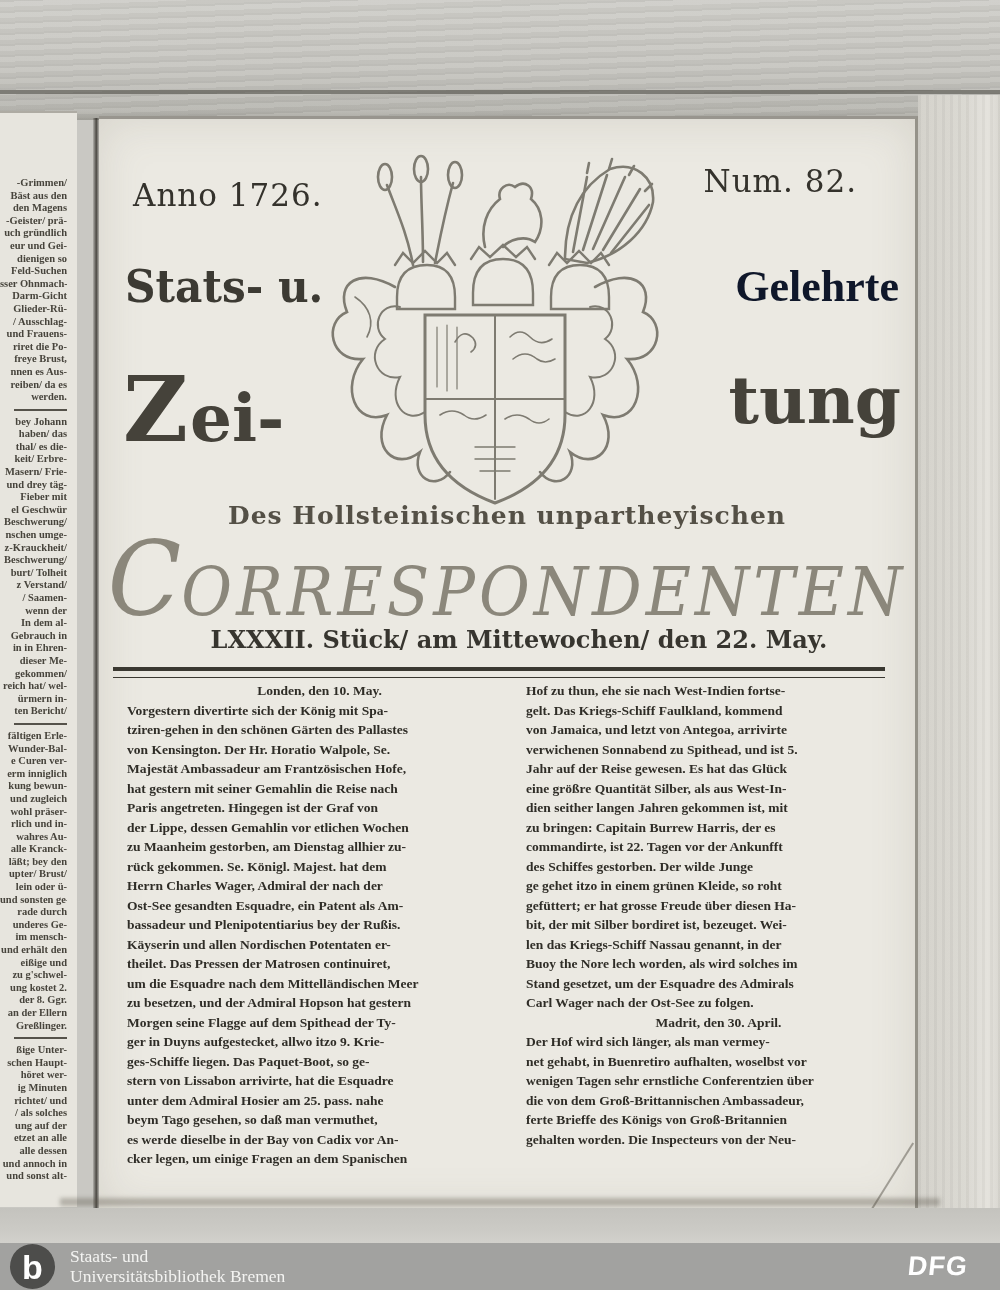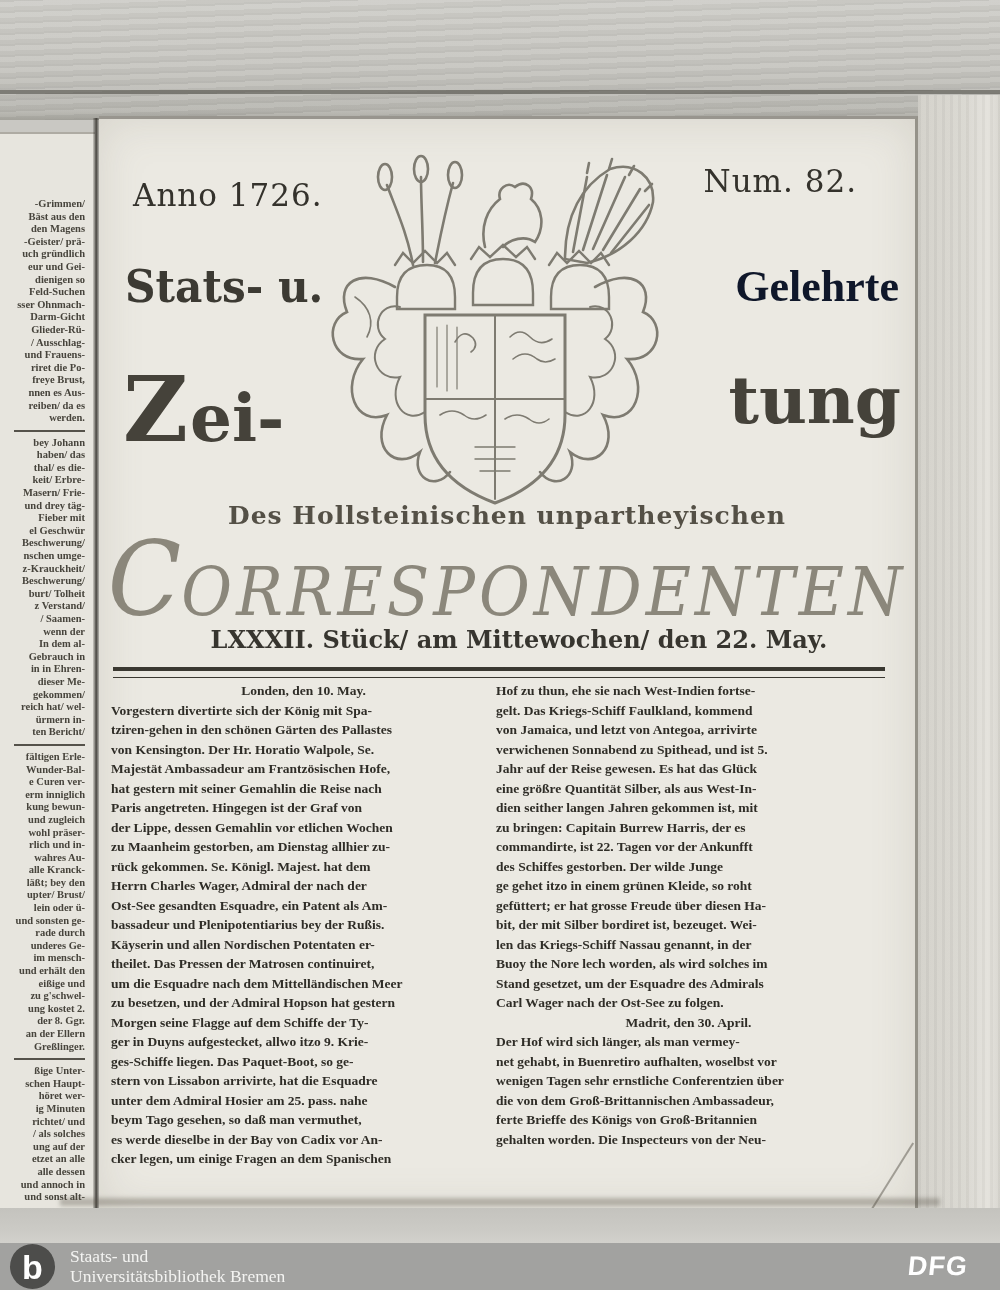--- a/index.html
+++ b/index.html
@@ -8,21 +8,21 @@
   .scan{position:relative;width:1000px;height:1290px;background:#c9c8c3;overflow:hidden;}
 
   
   .top-band{position:absolute;left:0;top:0;width:1000px;height:120px;
     background:
       repeating-linear-gradient(178deg, rgba(0,0,0,0.05) 0 2px, rgba(255,255,255,0.05) 2px 7px, rgba(0,0,0,0.03) 7px 11px),
       linear-gradient(180deg,#cfcec9 0%,#c7c6c1 55%,#b9b8b2 92%,#a8a7a0 100%);}
   .top-band-line{position:absolute;left:0;top:90px;width:1000px;height:4px;background:rgba(70,68,60,0.55);filter:blur(0.4px);}
 
   
-  .left-strip{position:absolute;left:0;top:132px;width:95px;height:1094px;background:#e7e5de;
+  .left-strip{position:absolute;left:0;top:111px;width:77px;height:1094px;background:#e7e5de;
     border-top:2px solid rgba(90,86,76,0.4);overflow:hidden;}
   .frag-block{padding:64px 10px 0 0;text-align:right;color:#47443c;
     font-family:"Liberation Serif",serif;font-weight:bold;font-size:10.5px;line-height:12.6px;}
   .frag-block .line{white-space:nowrap;overflow:hidden;}
   .frag-rule{height:2px;background:#55524a;margin:5px 0 5px 14px;}
 
   .gutter{position:absolute;left:93px;top:118px;width:6px;height:1094px;
     background:linear-gradient(90deg,rgba(40,38,32,0.15),rgba(45,42,36,0.8) 55%,rgba(45,42,36,0.15));}
 
   
@@ -56,21 +56,21 @@
     font-family:"DejaVu Serif",serif;font-weight:bold;font-size:25px;color:#545046;letter-spacing:1px;}
   .script-title{position:absolute;left:0;top:404px;width:100%;text-align:center;
     font-family:"DejaVu Serif",serif;font-style:italic;font-size:62px;color:#8b877b;
     letter-spacing:4px;transform:scaleY(1.08);}
   .script-title::first-letter{font-size:1.55em;letter-spacing:0;}
   .issue-line{position:absolute;left:0;top:506px;width:100%;text-align:center;
     font-family:"DejaVu Serif",serif;font-weight:bold;font-size:24px;color:#37352f;padding-left:12px;}
   .head-rule{position:absolute;left:14px;top:548px;width:772px;height:6px;
     border-top:4px solid #3a3831;border-bottom:1px solid #3a3831;}
 
-  .columns{position:absolute;left:12px;top:562px;width:784px;display:flex;}
+  .columns{position:absolute;left:28px;top:562px;width:784px;display:flex;gap:14px;}
   .col{width:385px;color:#2f2d27;font-family:"Liberation Serif",serif;font-weight:bold;
     font-size:13.5px;line-height:19.5px;}
   .col .line{white-space:nowrap;overflow:hidden;}
   .dateline{text-align:center;white-space:nowrap;overflow:hidden;}
 
   
   .right-margin{position:absolute;left:918px;top:95px;width:82px;height:1115px;
     background:
       repeating-linear-gradient(90deg, rgba(0,0,0,0.03) 0 3px, rgba(255,255,255,0.04) 3px 8px),
       linear-gradient(90deg,#d3d1ca 0%,#dad8d1 60%,#e4e2dc 85%,#d8d6cf 100%);}
@@ -269,21 +269,21 @@
             <div class="line">der Lippe, dessen Gemahlin vor etlichen Wochen</div>
             <div class="line">zu Maanheim gestorben, am Dienstag allhier zu-</div>
             <div class="line">rück gekommen.   Se. Königl. Majest. hat dem</div>
             <div class="line">Herrn Charles Wager, Admiral der nach der</div>
             <div class="line">Ost-See gesandten Esquadre, ein Patent als Am-</div>
             <div class="line">bassadeur und Plenipotentiarius bey der Rußis.</div>
             <div class="line">Käyserin und allen Nordischen Potentaten er-</div>
             <div class="line">theilet.  Das Pressen der Matrosen continuiret,</div>
             <div class="line">um die Esquadre nach dem Mittelländischen Meer</div>
             <div class="line">zu besetzen, und der Admiral Hopson hat gestern</div>
-            <div class="line">Morgen seine Flagge auf dem Schiffe der Ty-</div>
+            <div class="line">Morgen seine Flagge auf dem Spithead der Ty-</div>
             <div class="line">ger in Duyns aufgestecket, allwo itzo 9. Krie-</div>
             <div class="line">ges-Schiffe liegen.  Das Paquet-Boot, so ge-</div>
             <div class="line">stern von Lissabon arrivirte, hat die Esquadre</div>
             <div class="line">unter dem Admiral Hosier am 25. pass. nahe</div>
             <div class="line">beym Tago gesehen, so daß man vermuthet,</div>
             <div class="line">es werde dieselbe in der Bay von Cadix vor An-</div>
             <div class="line">cker legen, um einige Fragen an dem Spanischen</div>
           </div>
       </div>
       <div class="col">

